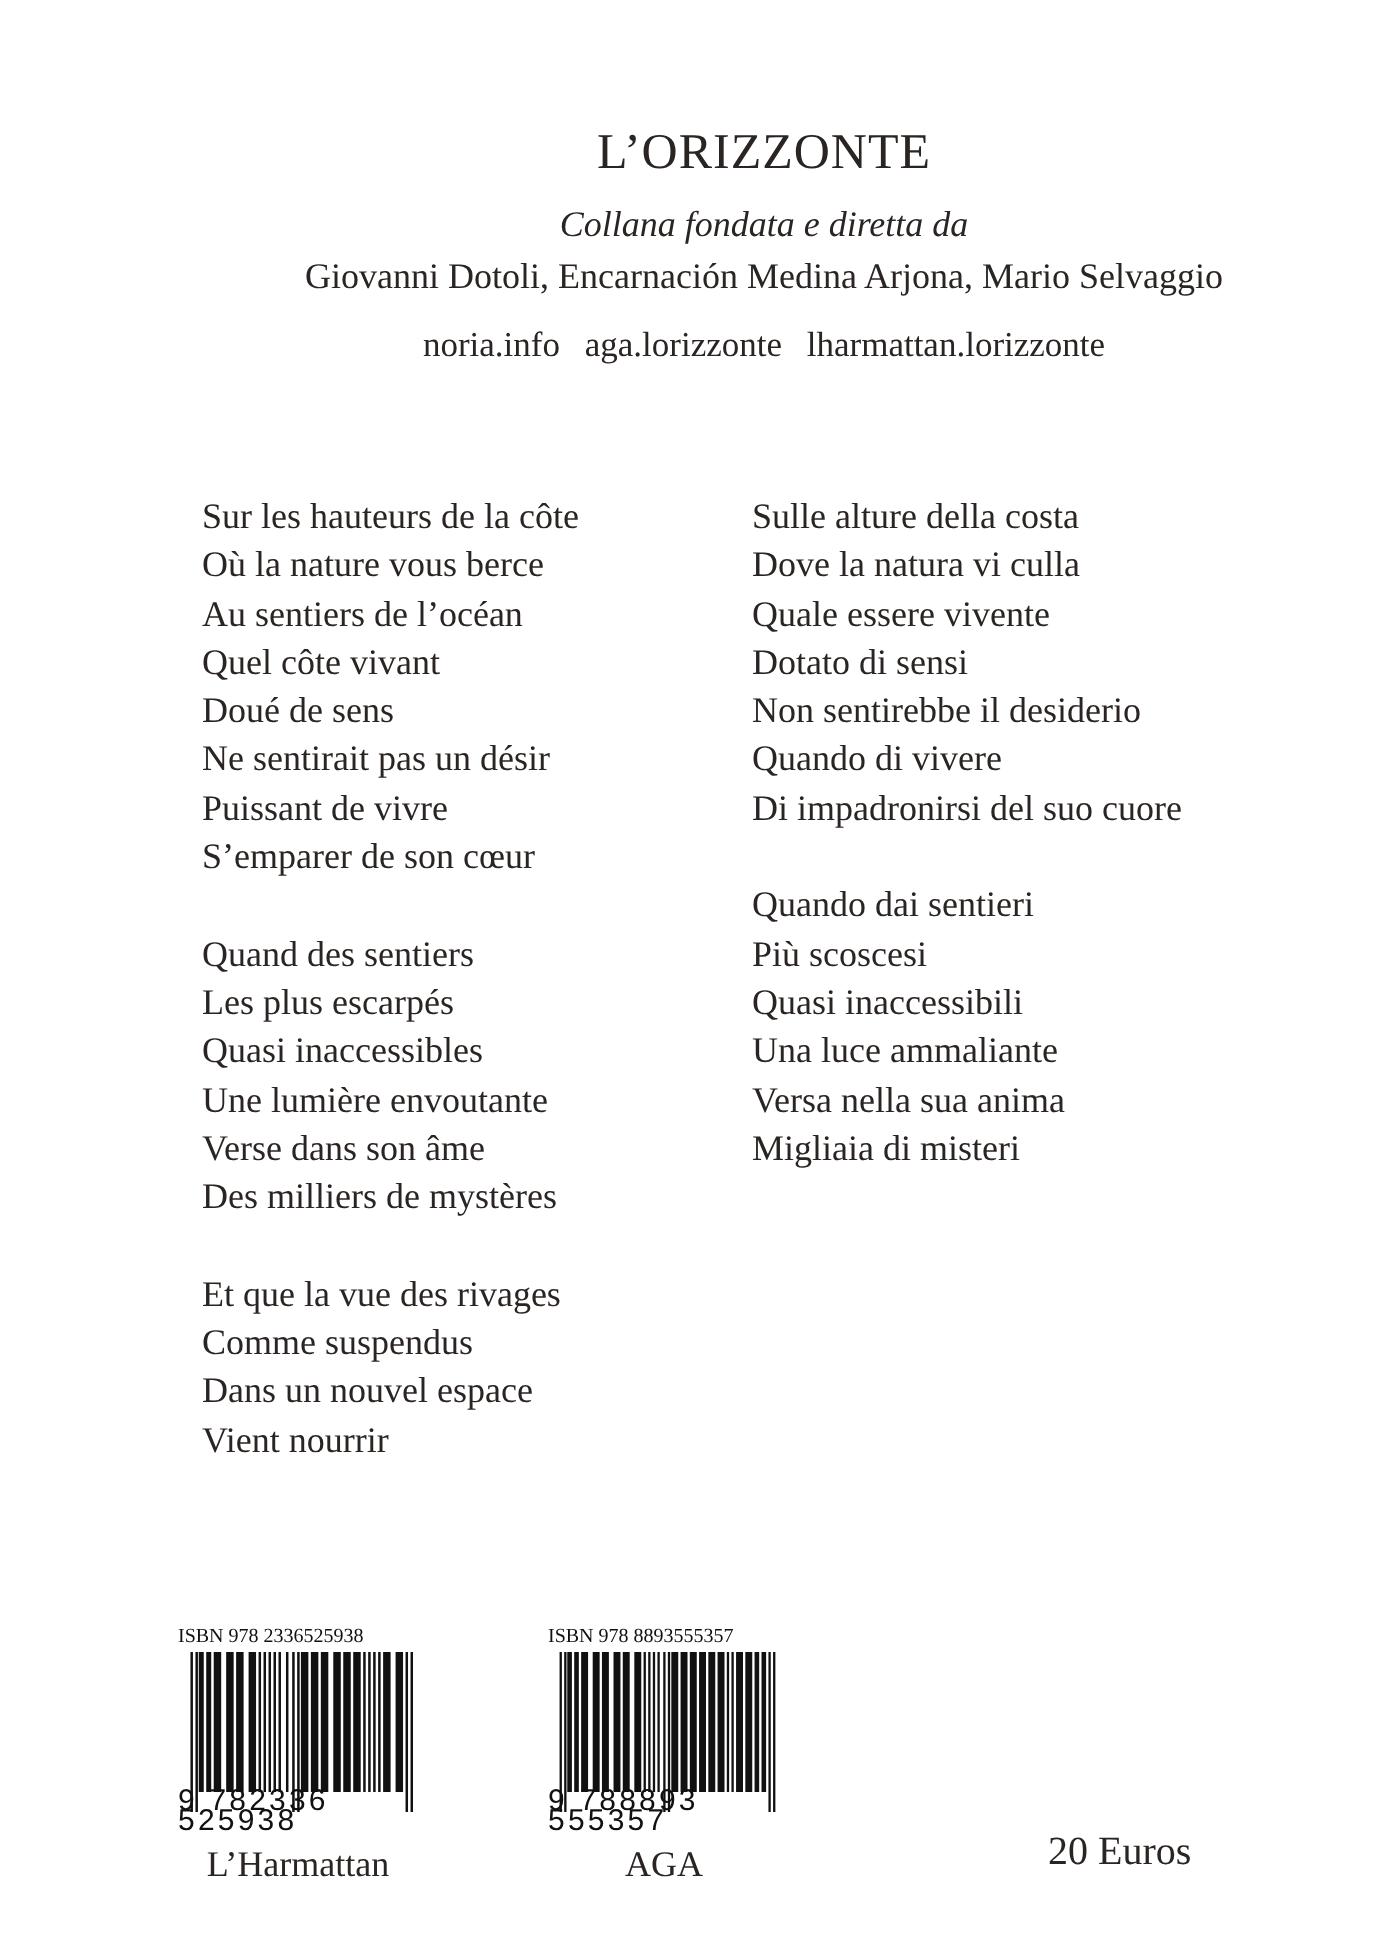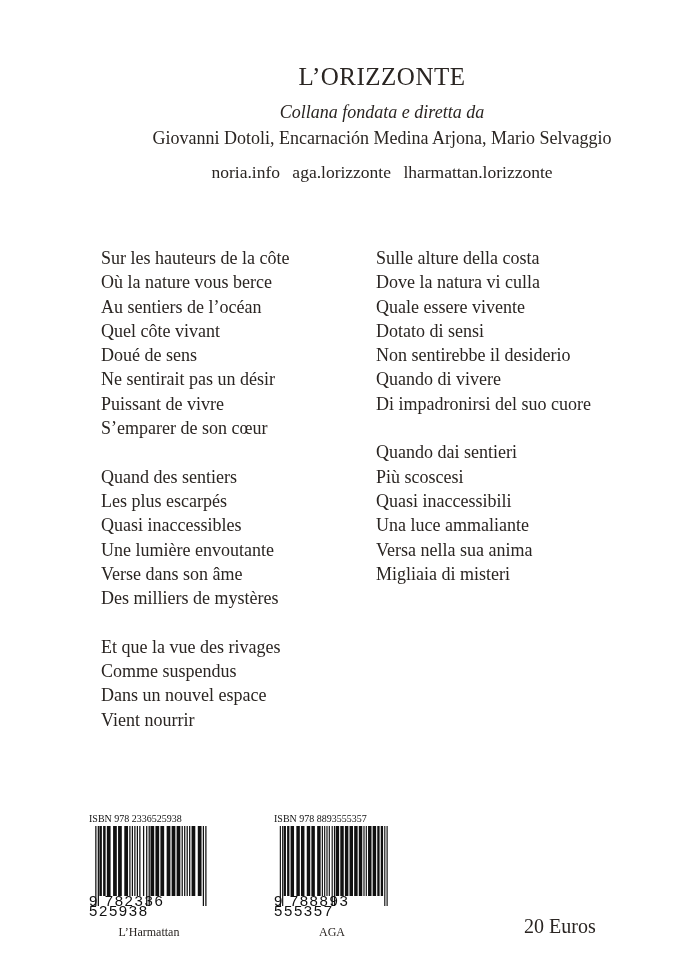--- a/index.html
+++ b/index.html
@@ -18,21 +18,21 @@
     .col.it { left: 376px; }
     .stanza { margin-bottom: 24.3px; }
     .line { white-space: nowrap; }
     .barcode-block { position: absolute; top: 813px; }
     .barcode-block.lh { left: 89px; width: 120px; }
     .barcode-block.aga { left: 262px; width: 116px; margin-left: 12px; }
     .isbn { font-family: Liberation Serif, serif; font-size: 10px; line-height: 12px; color: #111; }
     .bars { height: 80px; margin-top: 1px; position: relative; }
     .bars svg { display: block; }
     .digits { font-family: Liberation Sans, sans-serif; font-size: 15px; letter-spacing: 1.6px; color: #111; line-height: 10px; position: relative; top: -10px; background: transparent; }
-    .publisher { font-size: 12px; text-align: center; line-height: 20px; margin-top: -4px; }
+    .publisher { font-size: 18px; text-align: center; line-height: 20px; margin-top: -4px; }
     .price { position: absolute; left: 524px; top: 915px; font-size: 20px; }
   </style>
 </head>
 <body>
 
 <div class="header">
   <div class="title">L’ORIZZONTE</div>
   <div class="subtitle">Collana fondata e diretta da</div>
   <div class="editors">Giovanni Dotoli, Encarnación Medina Arjona, Mario Selvaggio</div>
   <div class="links">

